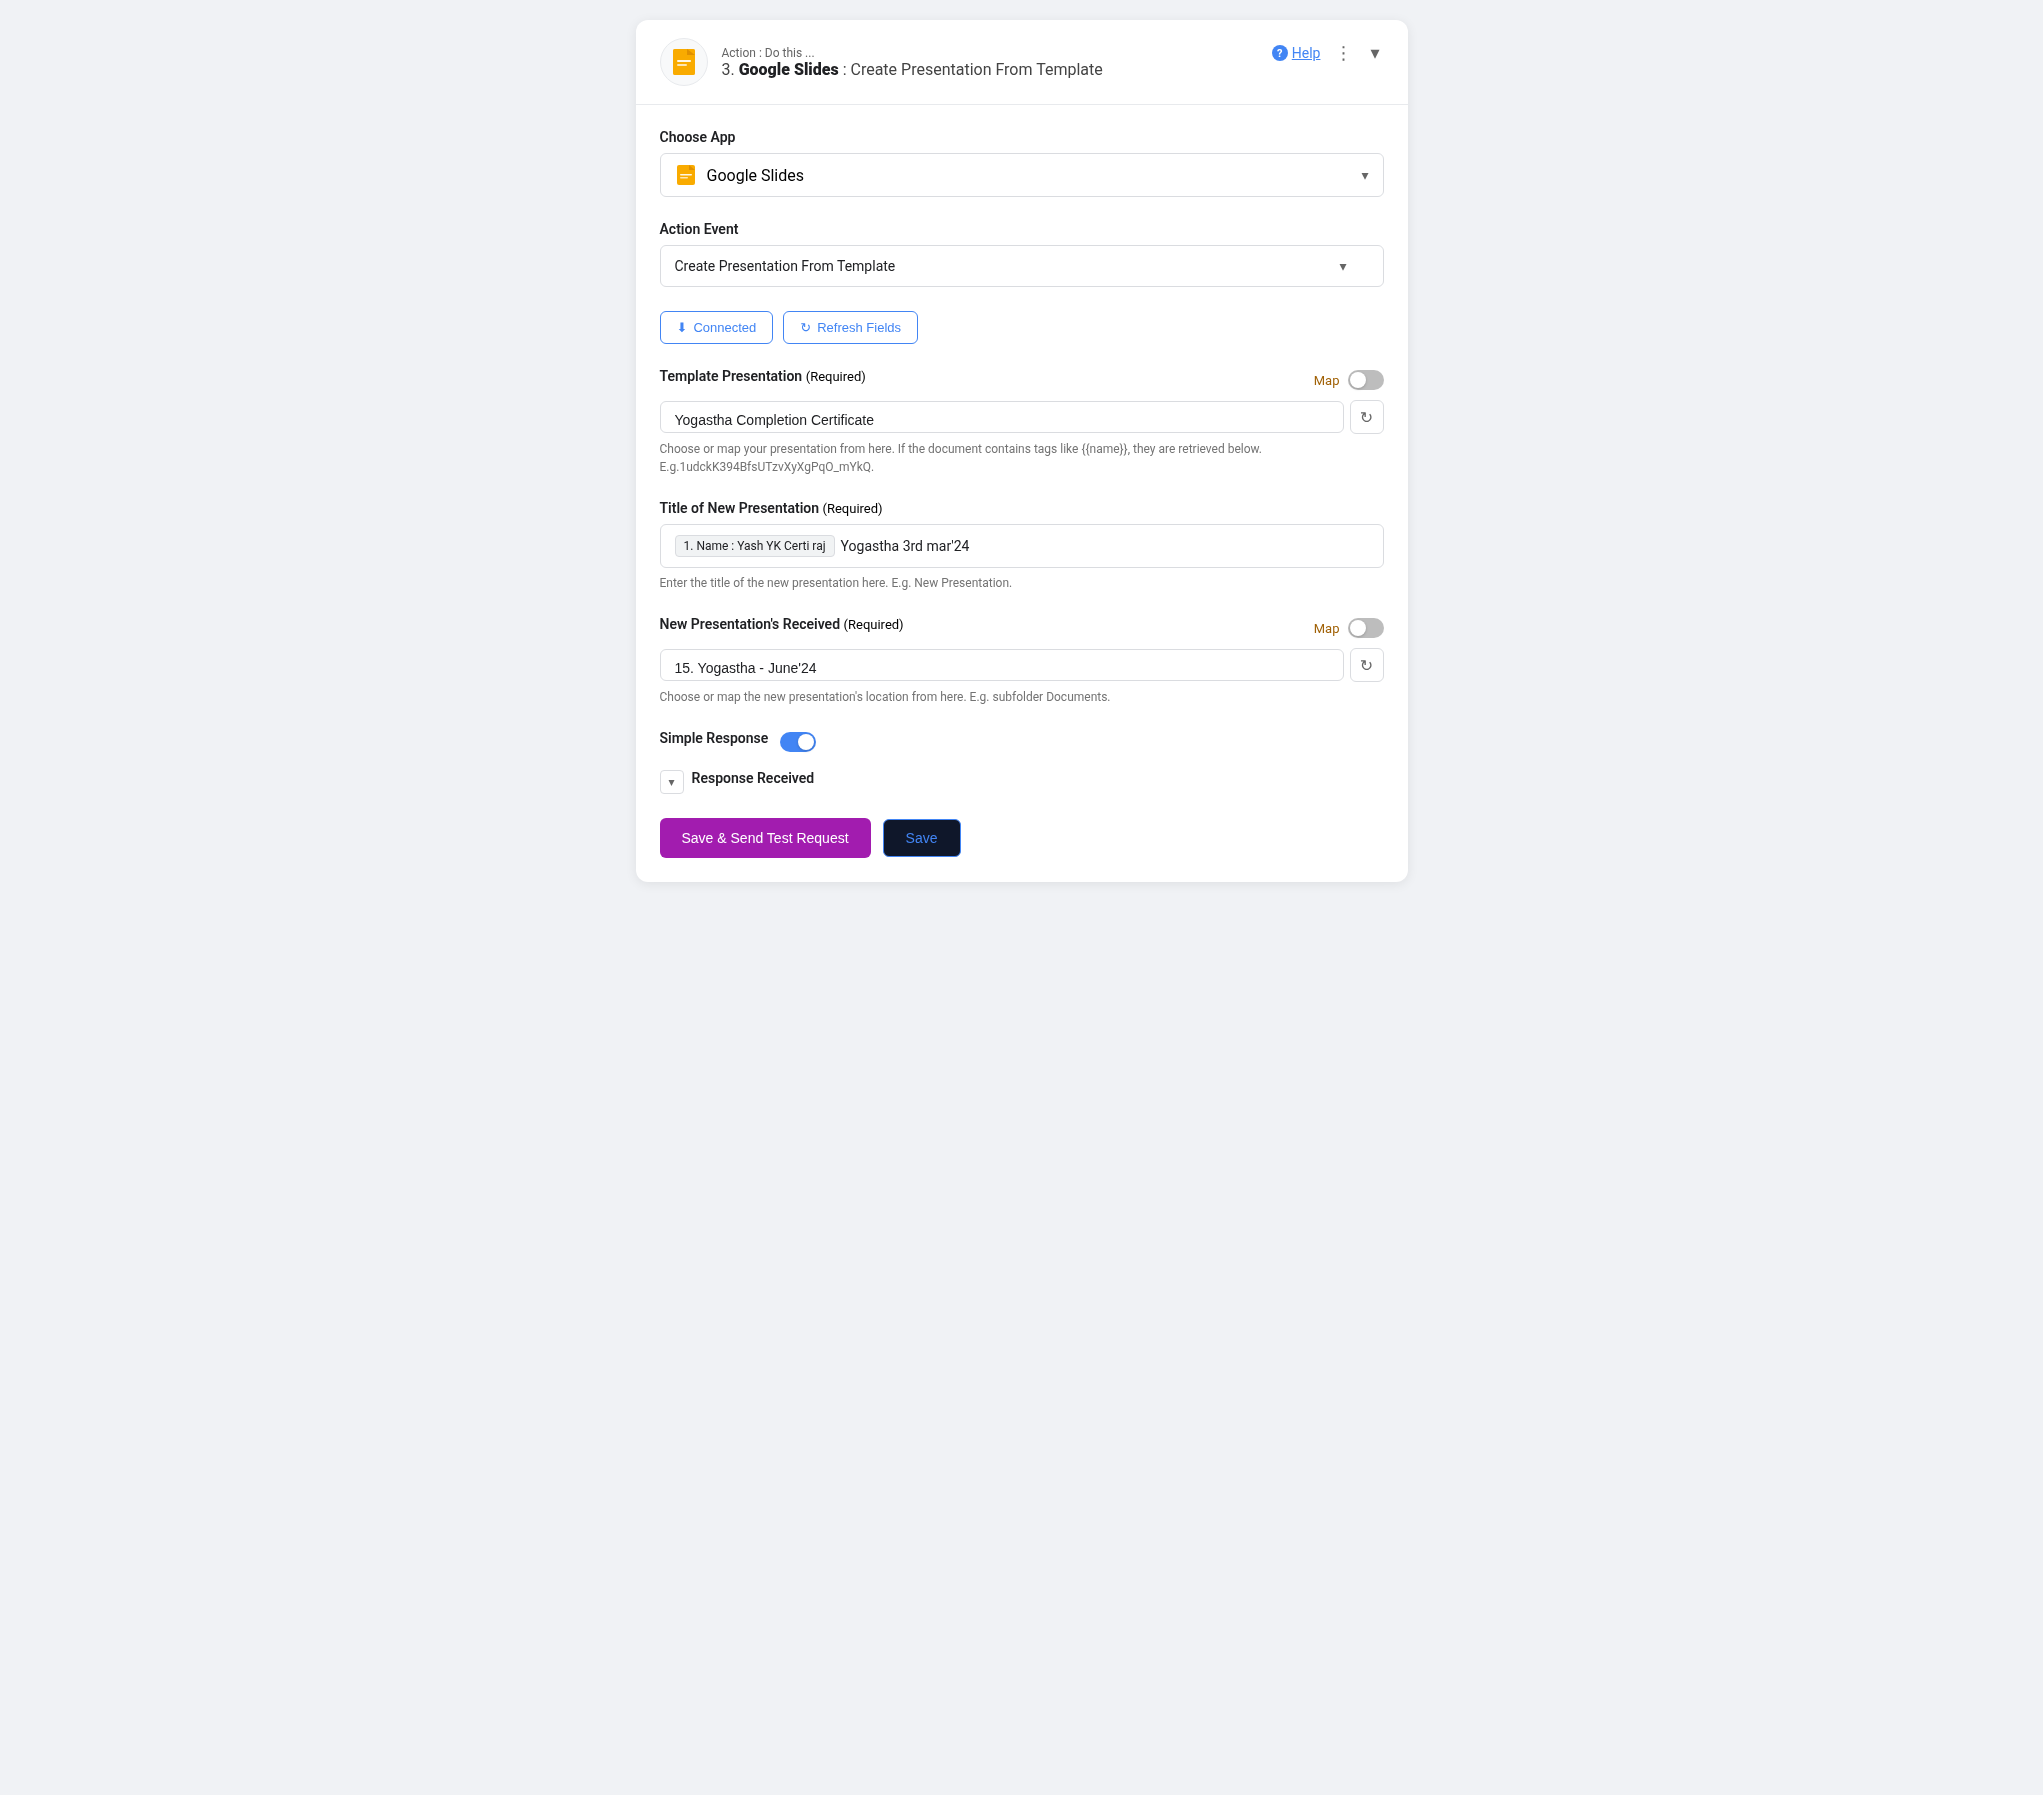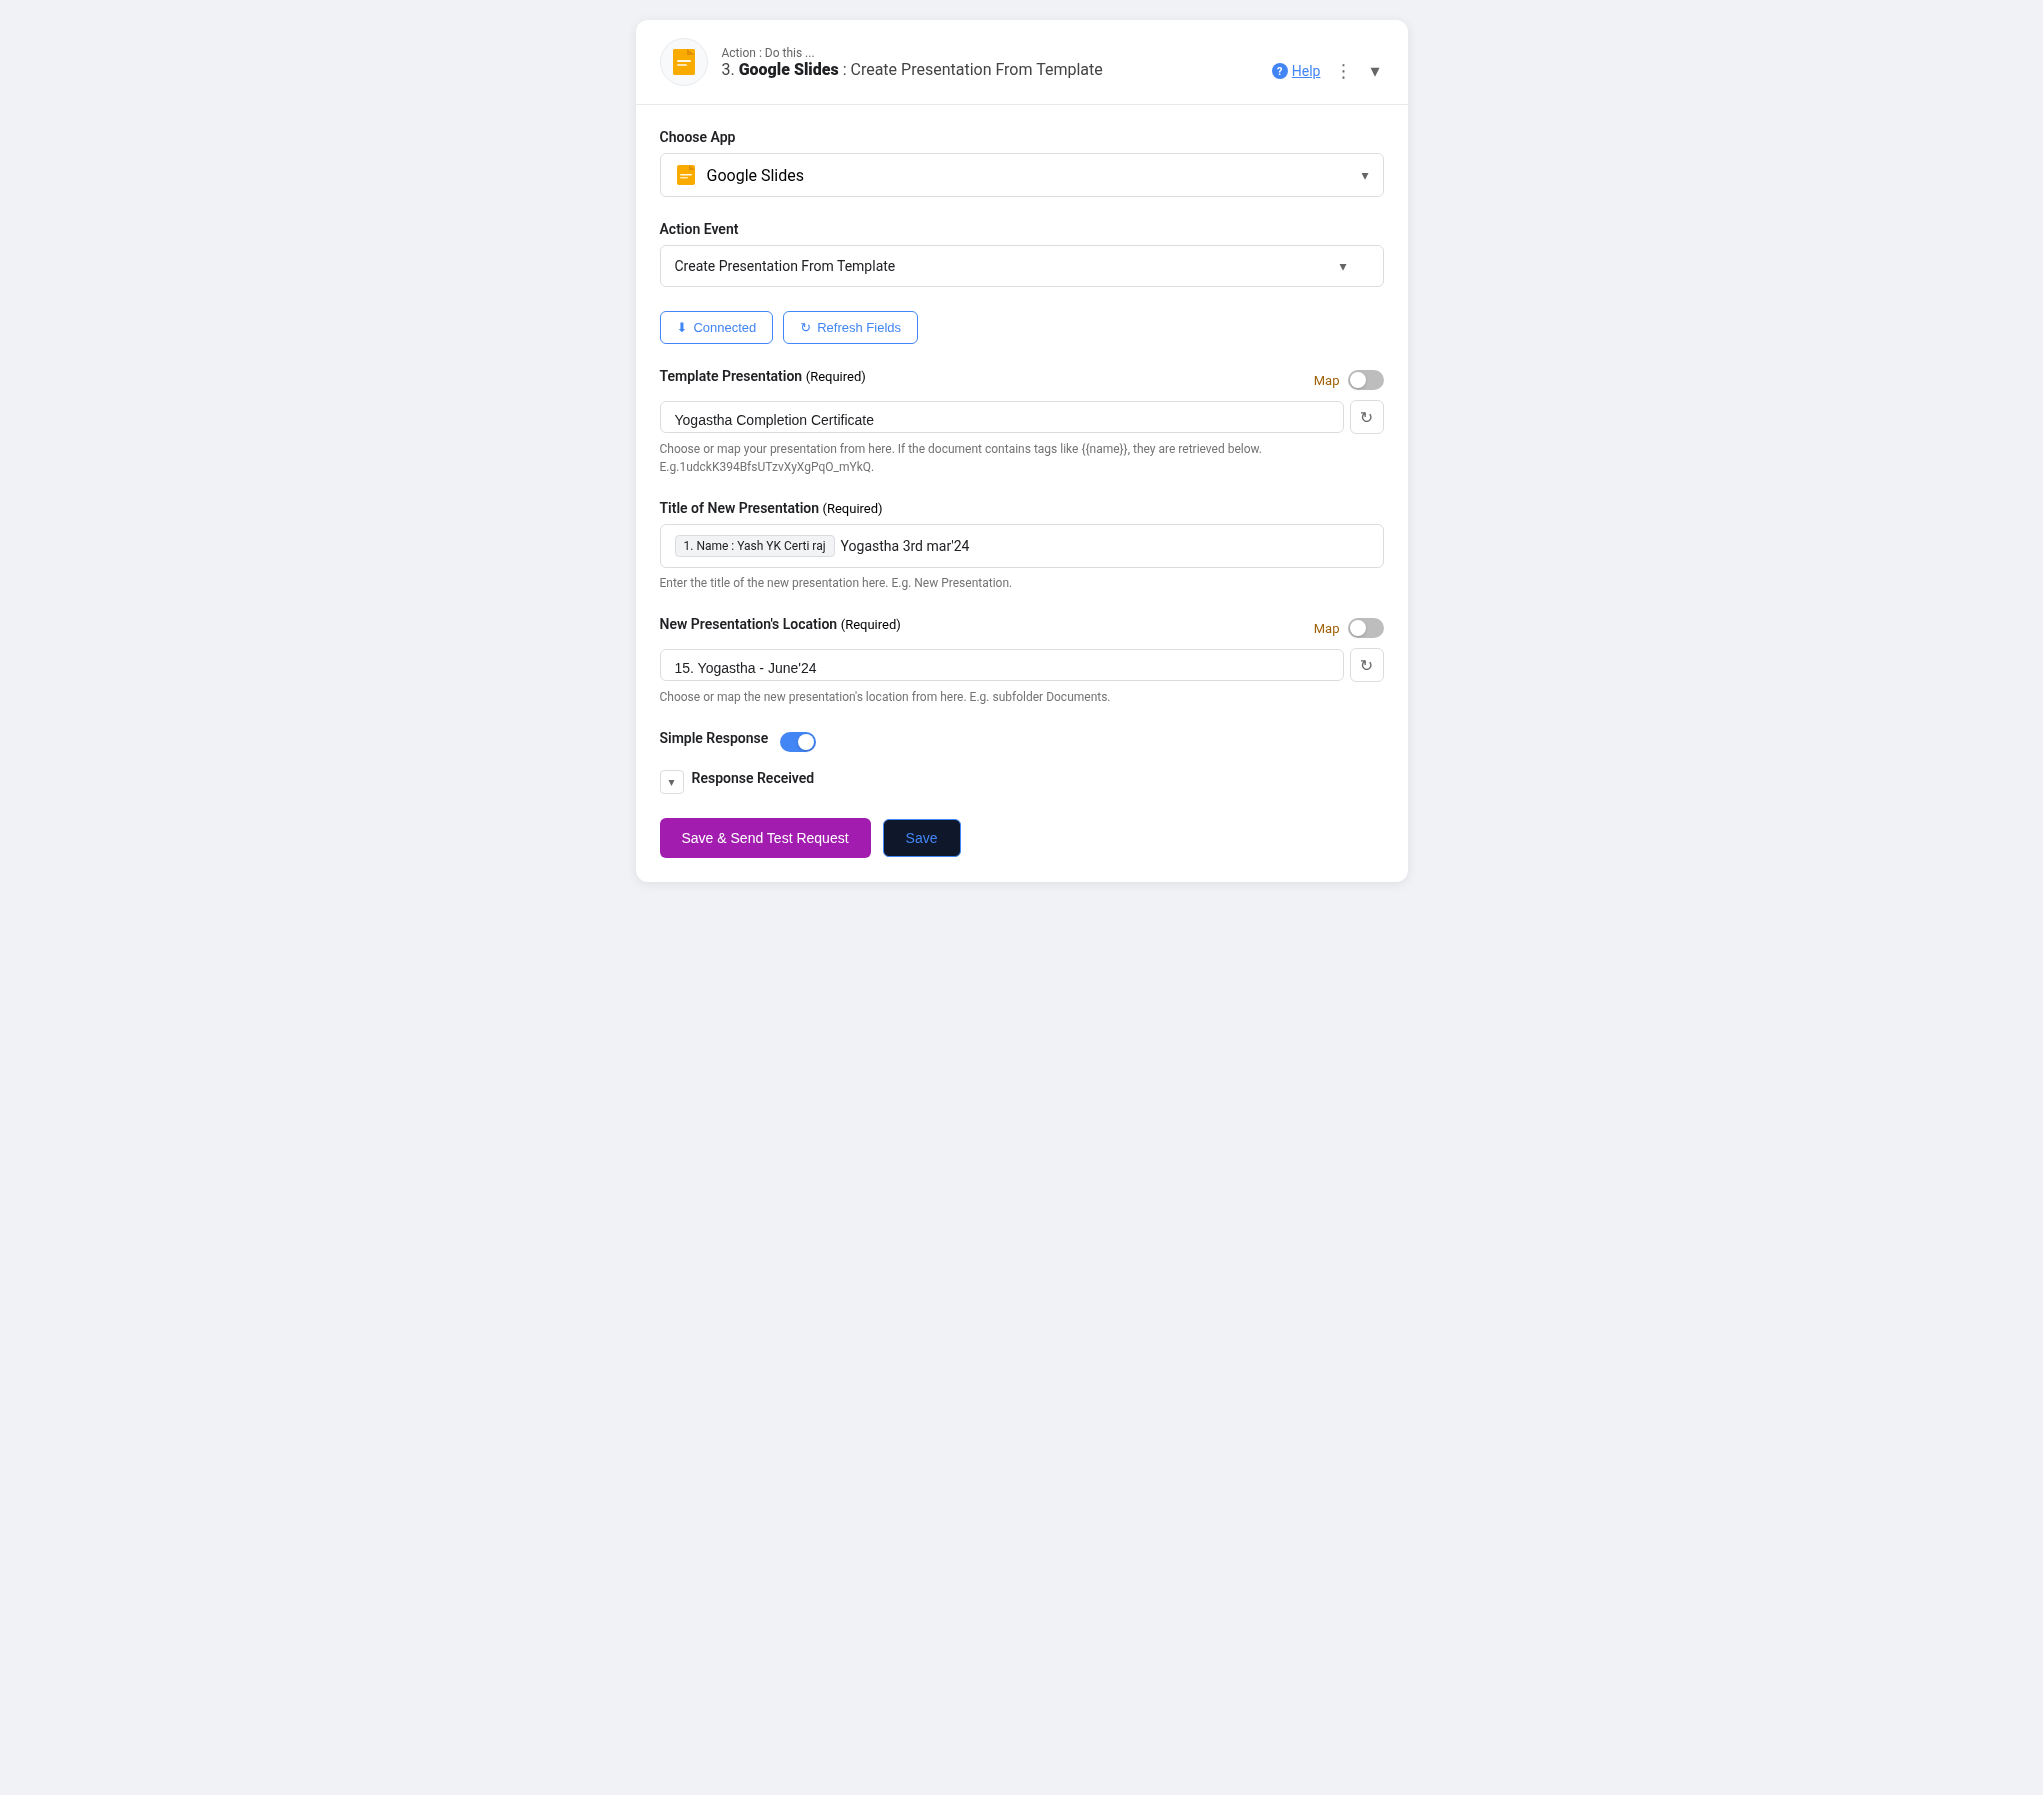--- a/index.html
+++ b/index.html
@@ -16,21 +16,21 @@
       background: #fff;
       border-radius: 12px;
       box-shadow: 0 2px 12px rgba(0,0,0,0.08);
       width: 100%;
       max-width: 772px;
       overflow: hidden;
     }
     
     .header {
       display: flex;
-      align-items: flex-end;
+      align-items: flex-start;
       justify-content: space-between;
       padding: 18px 24px;
       border-bottom: 1px solid #e8eaed;
     }
     .header-left {
       display: flex;
       align-items: center;
       gap: 14px;
     }
     .app-icon-wrapper {
@@ -426,21 +426,21 @@
       <div class="input-field-area">
         <span class="tag-chip">1. Name : Yash YK Certi raj</span>
         <span class="tag-text">Yogastha 3rd mar'24</span>
       </div>
       <div class="hint-text">Enter the title of the new presentation here. E.g. New Presentation.</div>
     </div>
 
     <div class="section">
       <div class="map-row">
         <div class="section-label">
-          <span>New Presentation's Location</span>
+          <span>New Presentation's Received</span>
           <span class="required-tag">(Required)</span>
         </div>
         <div style="display:flex;align-items:center;gap:8px;">
           <span class="map-label">Map</span>
           <div class="toggle"></div>
         </div>
       </div>
       <div class="select-wrapper">
         <select class="select-field"><option>15. Yogastha - June'24</option></select>
         <button class="refresh-btn-small">↻</button>

